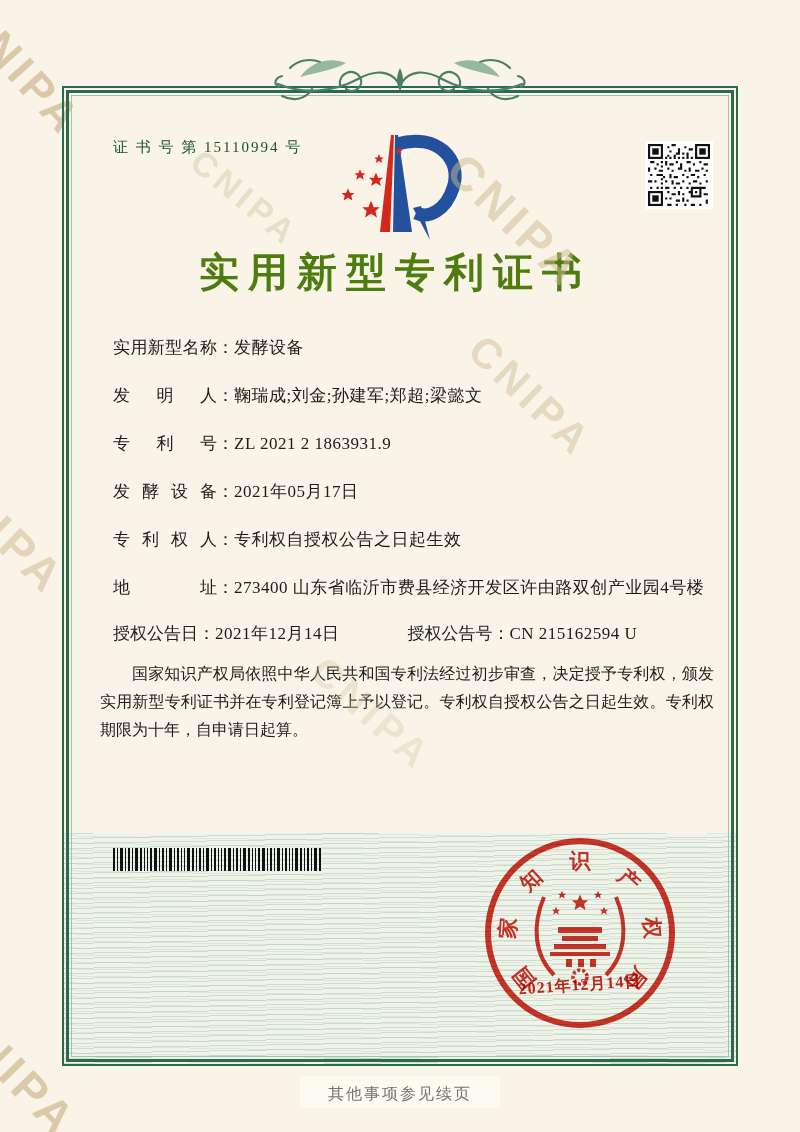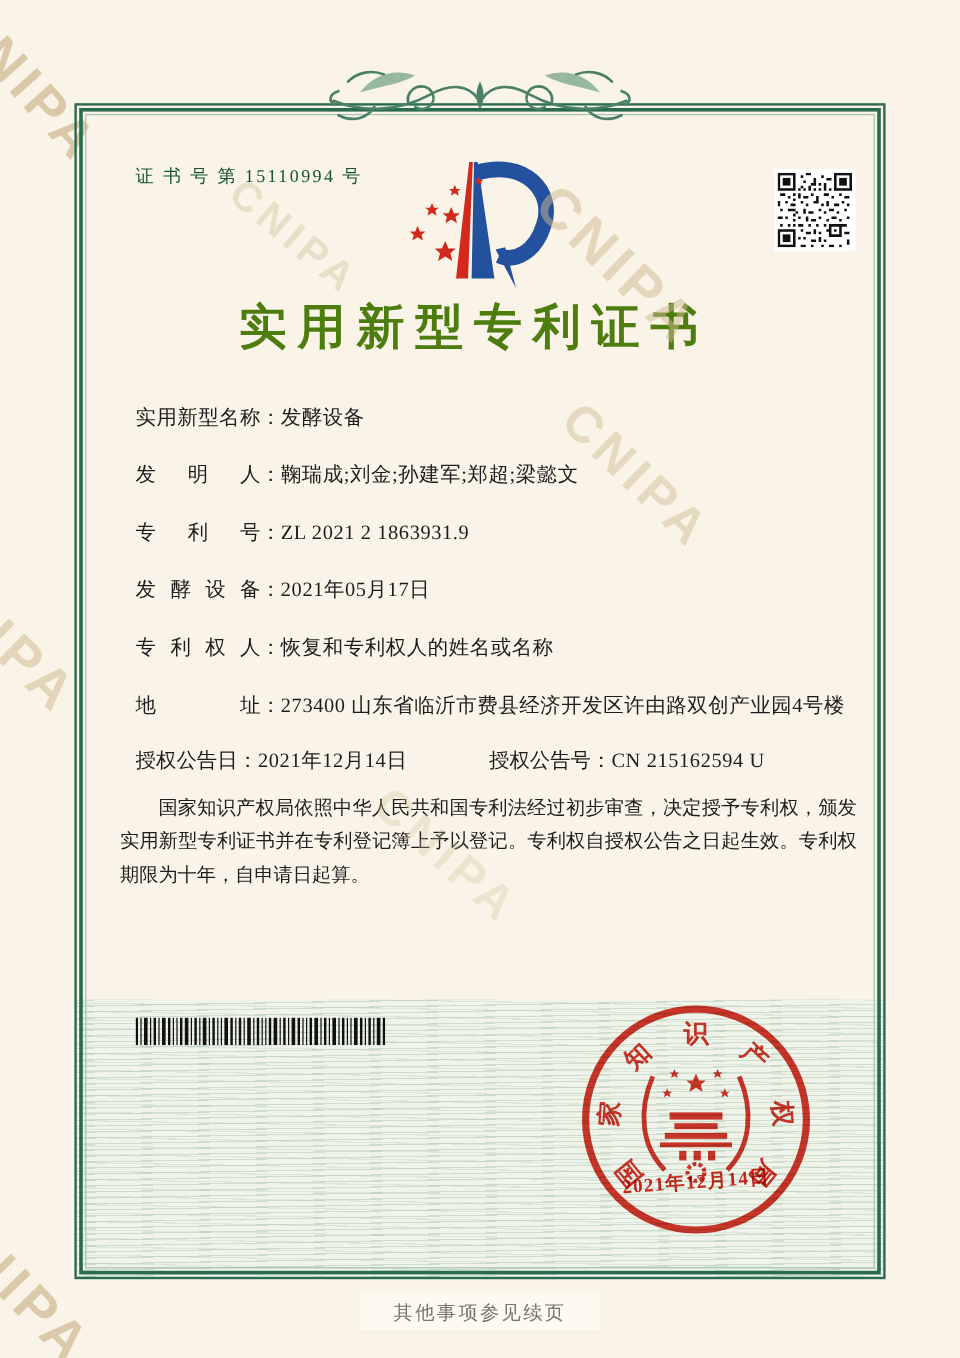--- a/index.html
+++ b/index.html
@@ -187,21 +187,21 @@
     <div class="row">
       <span class="flabel">发明人</span><span class="fcolon">：</span><span class="fvalue">鞠瑞成;刘金;孙建军;郑超;梁懿文</span>
     </div>
     <div class="row">
       <span class="flabel">专利号</span><span class="fcolon">：</span><span class="fvalue">ZL 2021 2 1863931.9</span>
     </div>
     <div class="row">
       <span class="flabel">发酵设备</span><span class="fcolon">：</span><span class="fvalue">2021年05月17日</span>
     </div>
     <div class="row">
-      <span class="flabel">专利权人</span><span class="fcolon">：</span><span class="fvalue">恢复和专利权人的姓名或名称</span>
+      <span class="flabel">专利权人</span><span class="fcolon">：</span><span class="fvalue">专利权自授权公告之日起生效</span>
     </div>
     <div class="row row-addr">
       <span class="flabel">地址</span><span class="fcolon">：</span><span class="fvalue fvalue-addr">273400 山东省临沂市费县经济开发区许由路双创产业园4号楼</span>
     </div>
     <div class="row">
       <span class="grant-label">授权公告日</span><span class="fcolon">：</span><span class="fvalue">2021年12月14日</span><span class="grant-gap"></span><span class="grant-label">授权公告号</span><span class="fcolon">：</span><span class="fvalue">CN 215162594 U</span>
     </div>
   </div>
 
   <div class="abs paras">

